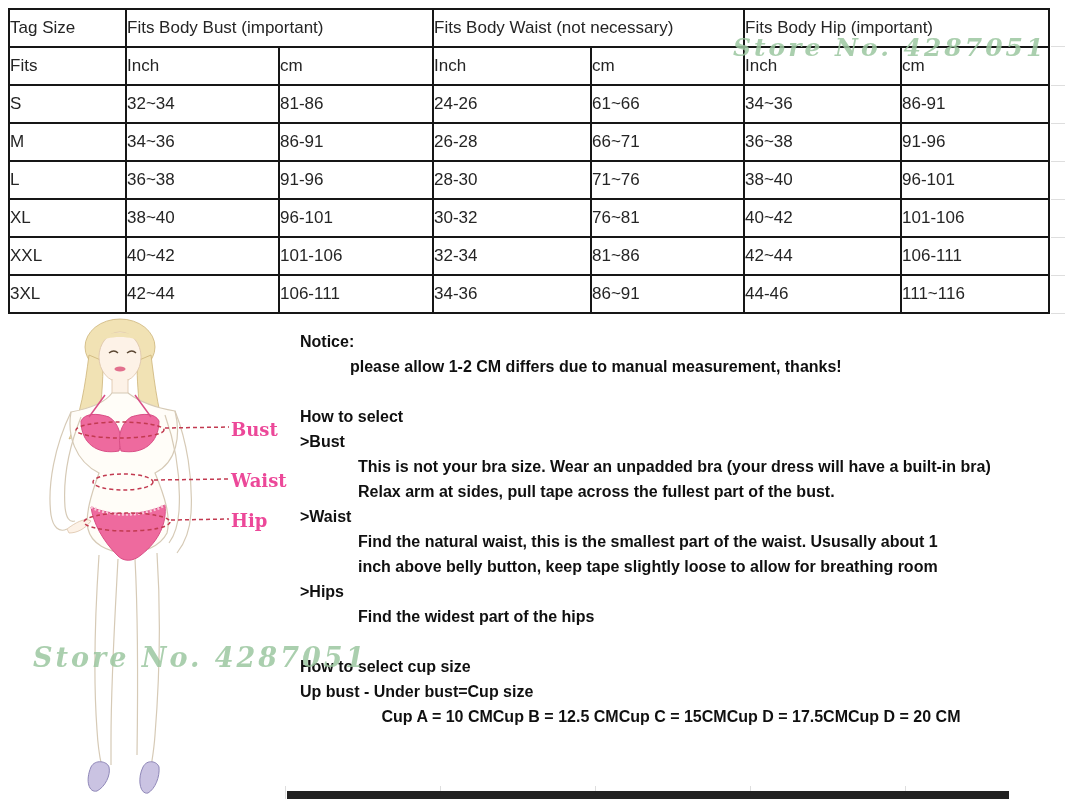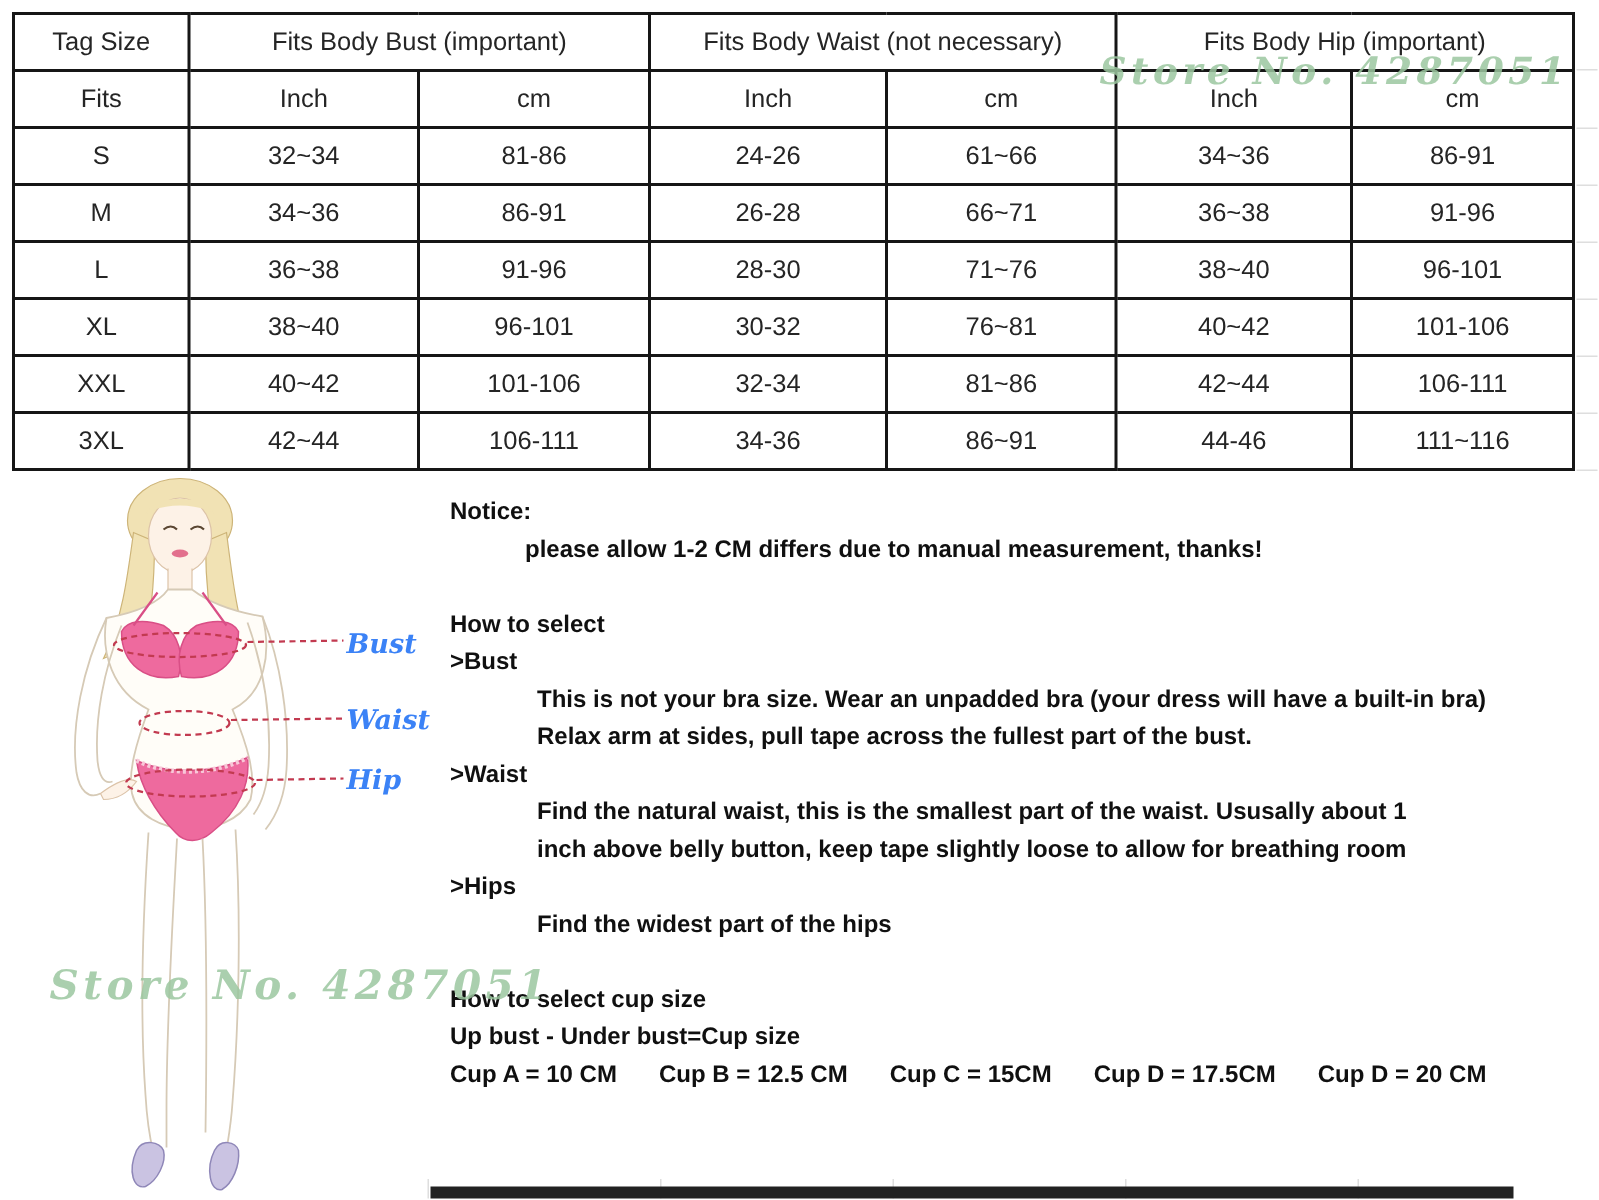--- a/index.html
+++ b/index.html
@@ -4,46 +4,46 @@
 <style>
   * { margin:0; padding:0; box-sizing:border-box; }
   html,body { width:1066px; height:800px; background:#ffffff; overflow:hidden;
               font-family:"Liberation Sans", sans-serif; }
   .stage { position:absolute; left:0; top:0; width:1066px; height:800px; background:#fff; }
 
   
   table.size-table { position:absolute; left:8px; top:8px; width:1040px;
                      border-collapse:collapse; table-layout:fixed; }
   table.size-table th, table.size-table td {
-      border:2px solid #161616; text-align:center; vertical-align:middle;
+      border:2px solid #161616; text-align:left; vertical-align:middle;
       font-size:17px; font-weight:400; color:#252525; height:38px;
       font-family:"Liberation Sans", sans-serif; background:#fff; }
 
   
   .watermark { position:absolute; font-family:"DejaVu Serif", serif; font-style:italic;
                font-weight:bold; color:#9cc7a0; opacity:.85; letter-spacing:3px;
                white-space:nowrap; z-index:5; }
   .wm-top    { left:733px; top:33px;  font-size:25px; }
   .wm-bottom { left:33px;  top:642px; font-size:27px; }
 
   
-  .fig-label { position:absolute; font-family:"DejaVu Serif", serif; font-style:italic;
-               font-weight:bold; color:#3b82f6; font-size:18px; white-space:nowrap;text-align:right; }
+  .fig-label { position:absolute; font-family:"DejaVu Serif", serif; 
+               font-weight:bold; color:#ec4899; font-size:18px; white-space:nowrap;text-align:right; }
   .lbl-bust  { left:231px; top:419px; }
   .lbl-waist { left:231px; top:470px; }
   .lbl-hip   { left:231px; top:510px; }
 
   
   .text-col { position:absolute; left:300px; top:329px; width:745px;
               font-size:16px; font-weight:600; color:#101010; line-height:25px; }
   .text-col div { white-space:nowrap; }
   .ind1 { margin-left:50px; }
   .ind2 { margin-left:58px; }
   .gap  { margin-top:25px; }
-  .cup-row { display:flex; justify-content:flex-start; width:742px; white-space:nowrap;gap:28px; }
+  .cup-row { display:flex; justify-content:center; width:742px; white-space:nowrap; }
 
   
   .bottom-bar { position:absolute; left:287px; top:791px; width:722px; height:8px;
                 background:#222; }
   .tick-h { position:absolute; width:14px; height:1px; background:#dedede; left:1051px; }
   .tick-v { position:absolute; width:1px; height:13px; background:#dedede; top:786px; }
   svg.figure { position:absolute; left:5px; top:315px; width:295px; height:485px; }
 </style>
 </head>
 <body>

